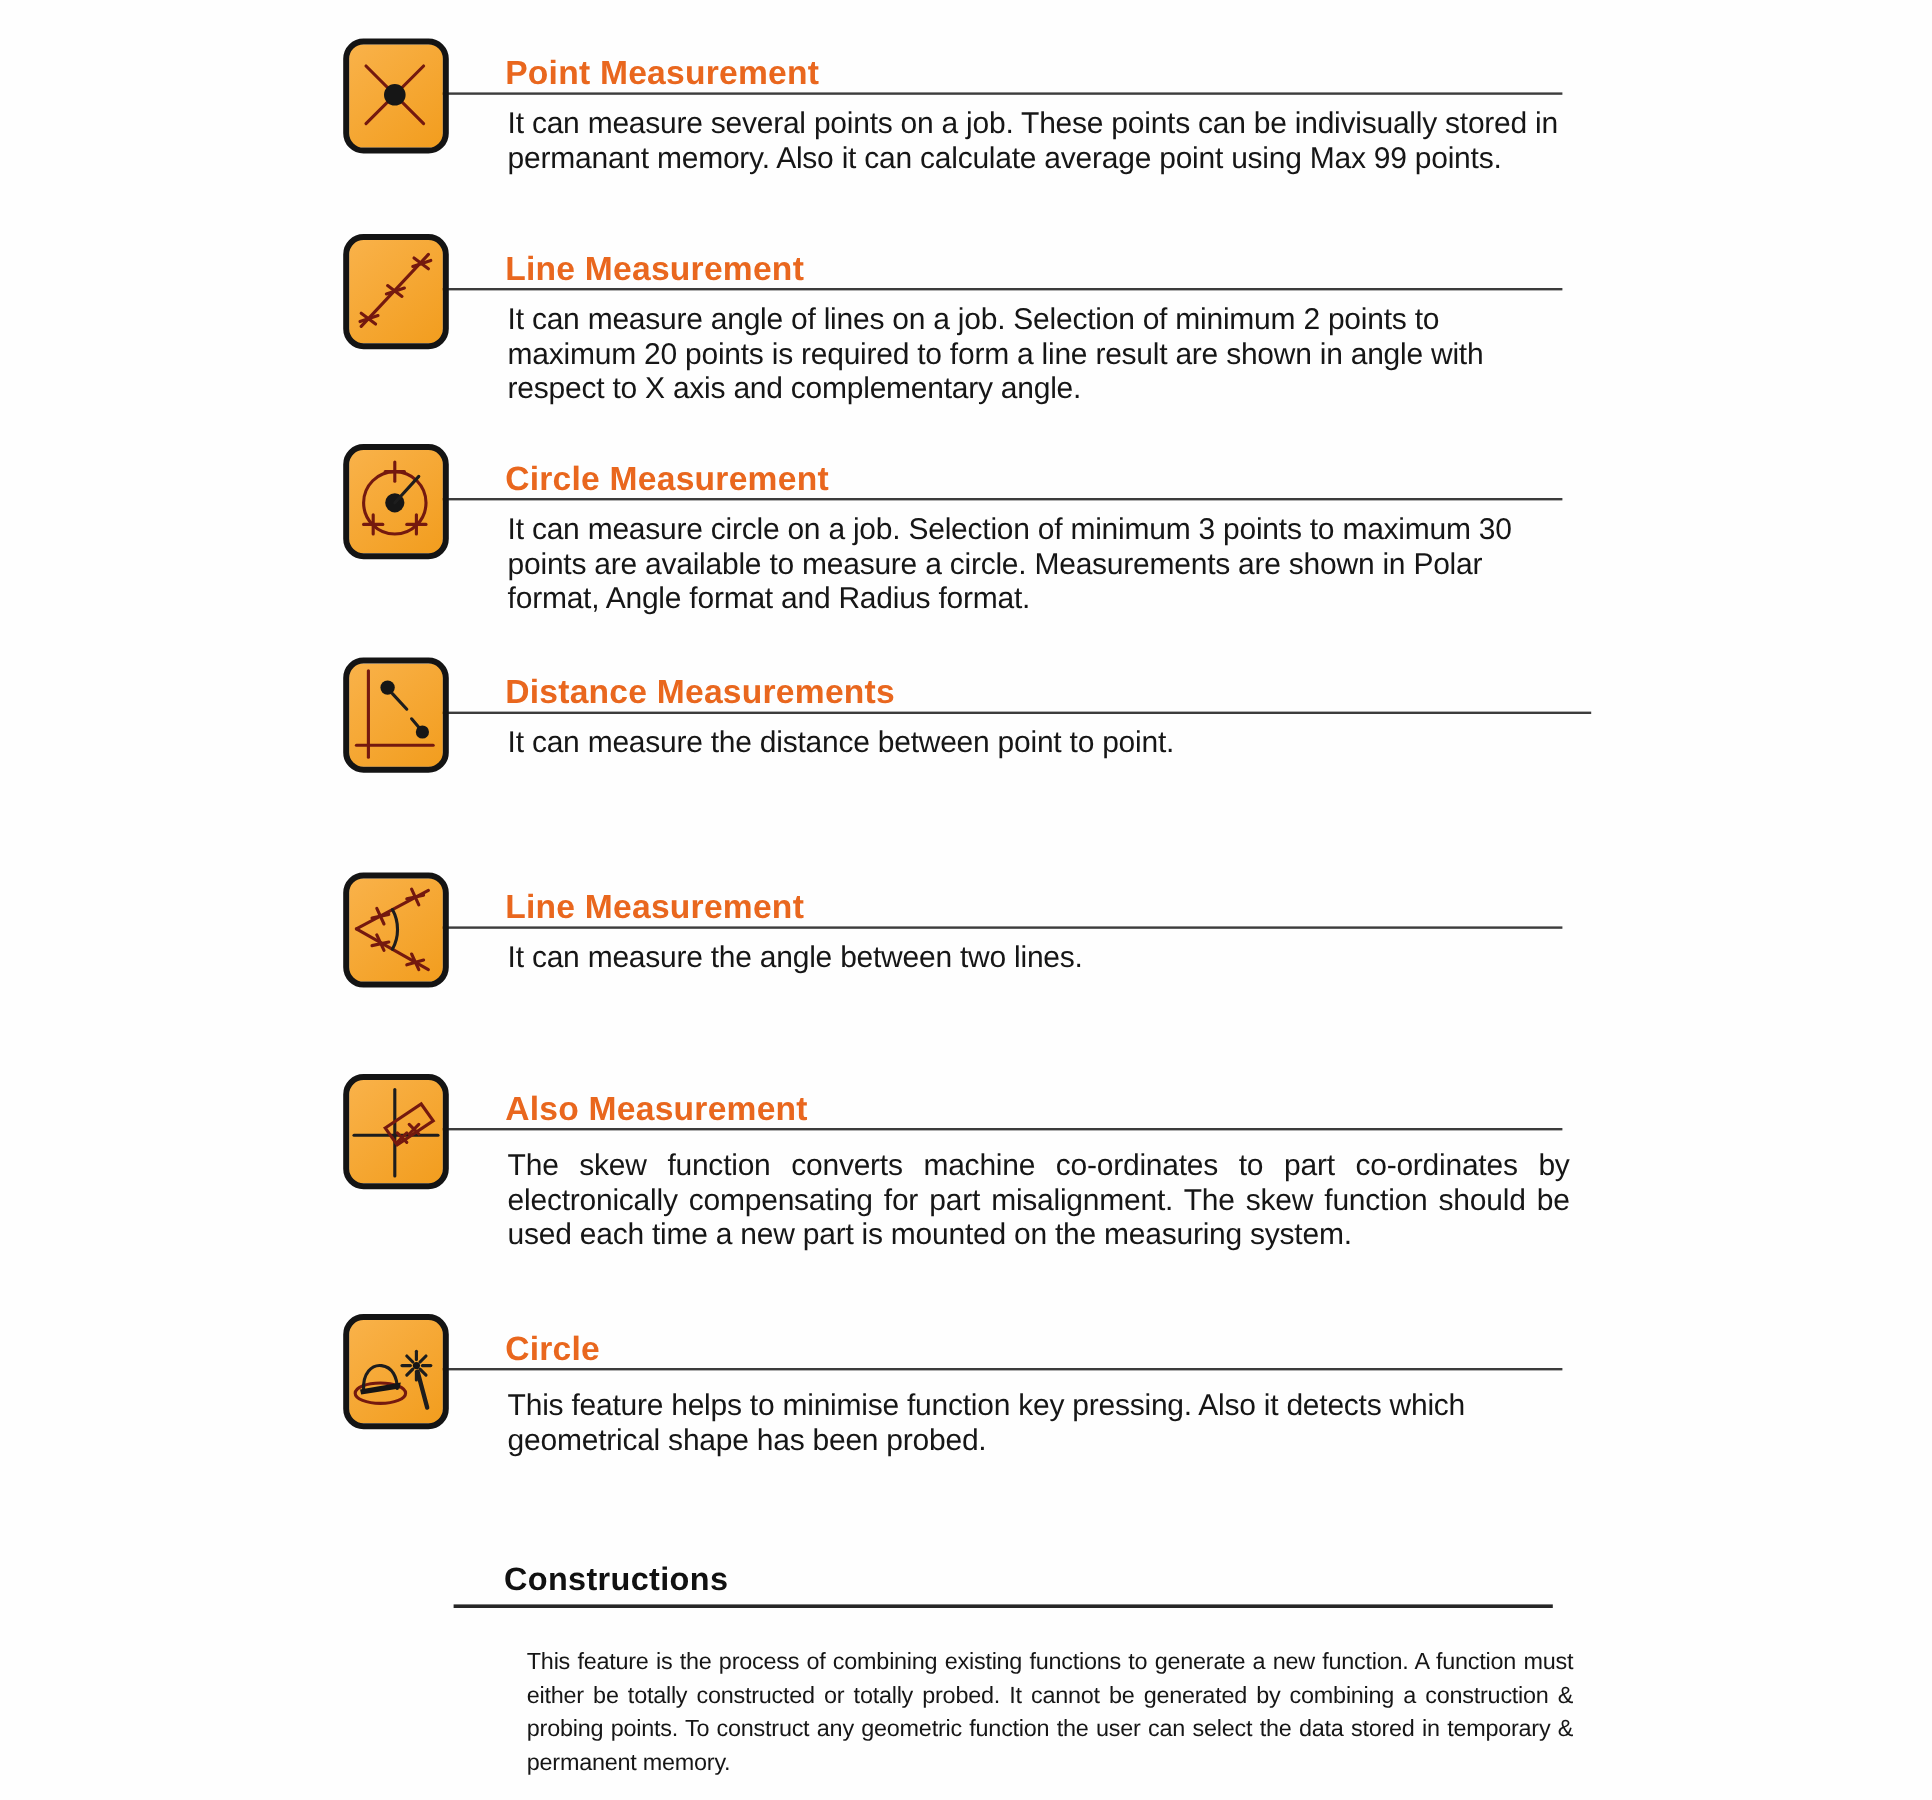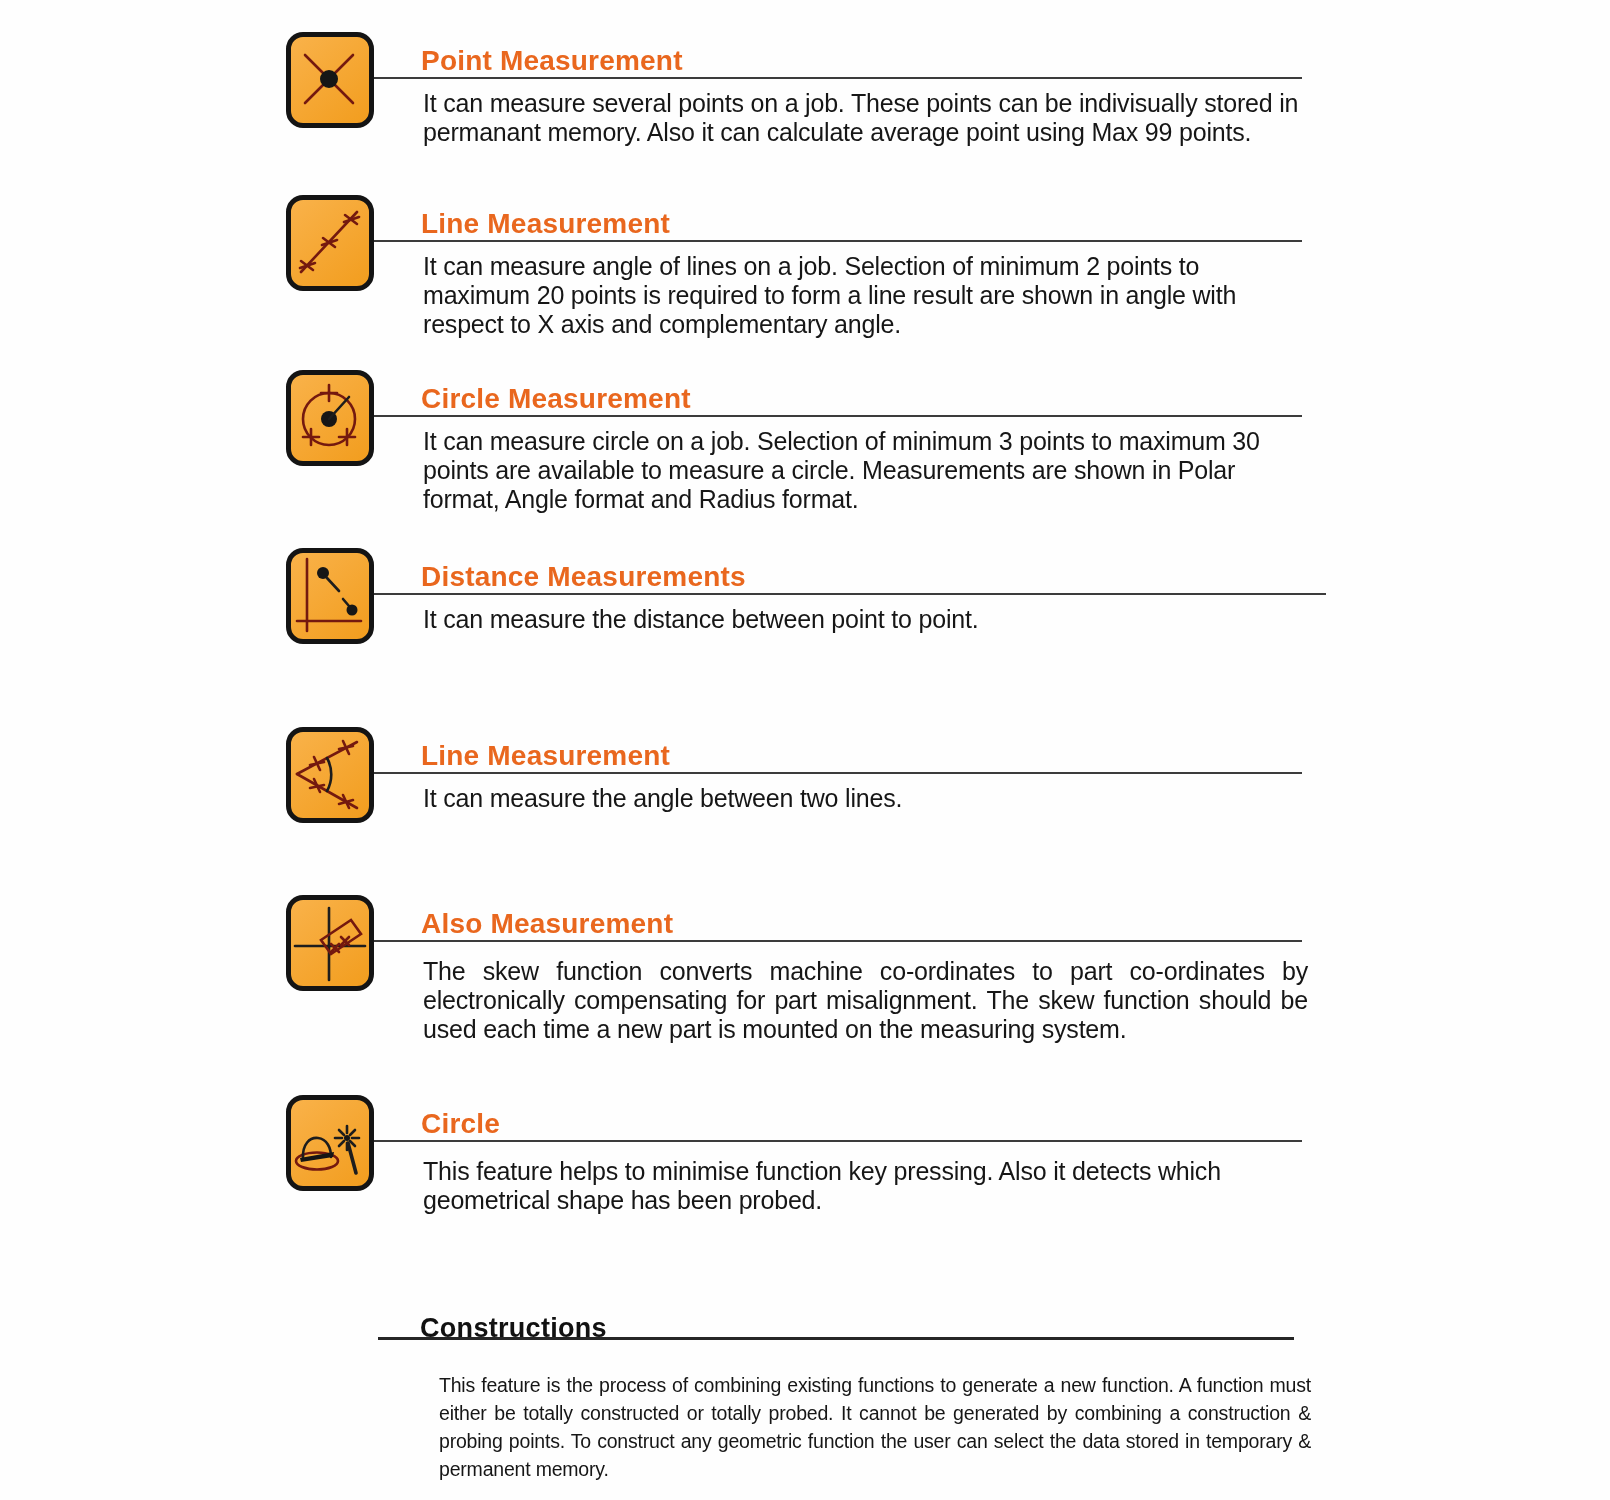--- a/index.html
+++ b/index.html
@@ -42,21 +42,21 @@
   }
   .f-body.tall{top:62px;}
   .justify{text-align:justify;}
   
   .s{stroke:var(--icon-stroke);stroke-width:2.6;fill:none;stroke-linecap:round;}
   .sk{stroke:#1d1d1d;stroke-width:2.6;fill:none;stroke-linecap:round;}
   .dot{fill:#161616;stroke:none;}
   
   .constructions{position:absolute;left:0;top:1300px;width:1610px;}
   .c-title{
-    position:absolute;left:420px;top:14px;margin:0;
+    position:absolute;left:420px;top:2px;margin:0;
     font-size:27px;font-weight:bold;color:var(--constructions-heading);
     line-height:28px;letter-spacing:.3px;
   }
   .c-rule{position:absolute;left:378px;top:37px;width:916px;height:3px;background:#262626;}
   .c-body{
     position:absolute;left:423px;top:55px;width:872px;margin:16px;
     font-size:19.5px;line-height:28px;color:var(--body-text);
     letter-spacing:-0.2px;text-align:justify;
   }
 </style>

